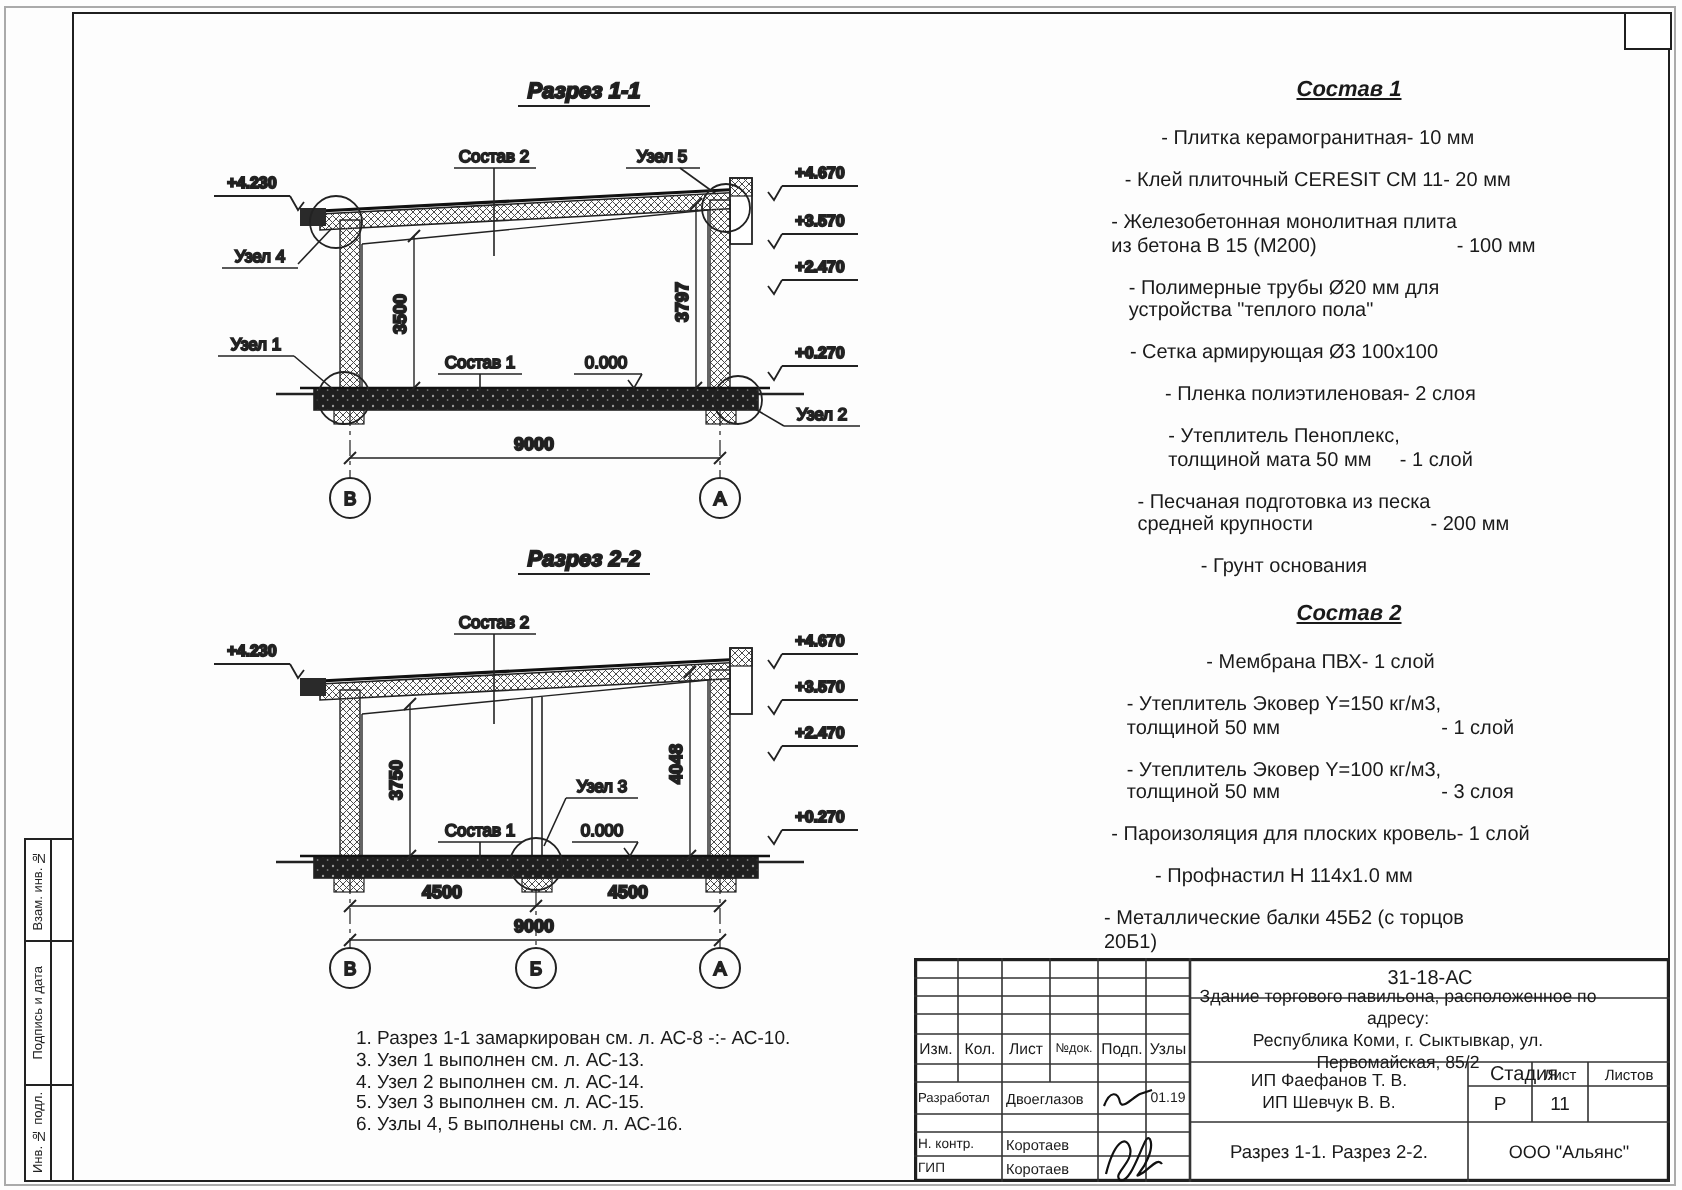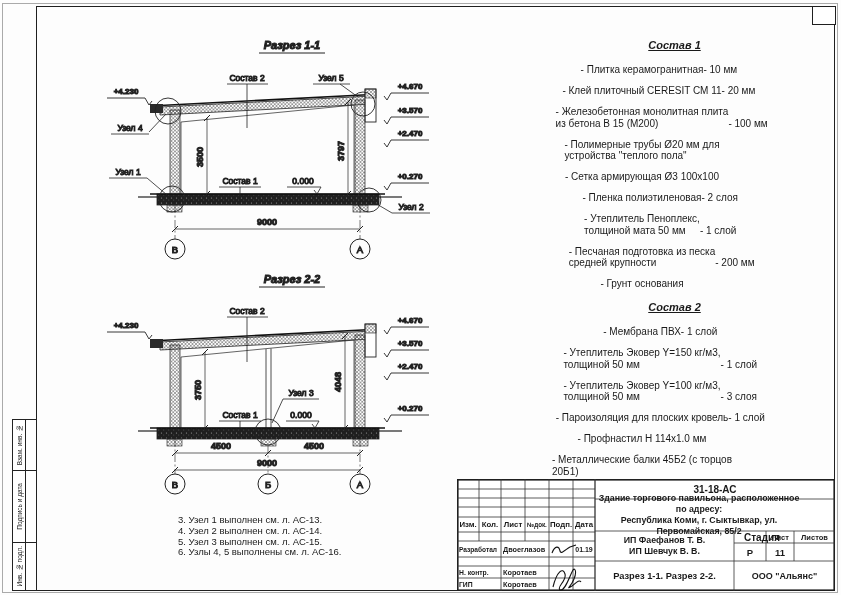--- a/index.html
+++ b/index.html
@@ -19,21 +19,21 @@
   
   .mlist{position:absolute;left:552px;width:245px;}
   .mlist-title{text-align:center;font-weight:bold;font-style:italic;text-decoration:underline;font-size:11px;margin-bottom:13px;}
   .s-item{display:flex;justify-content:center;align-items:flex-end;margin-bottom:9.5px;font-size:10px;line-height:11.5px;}
   .s-text{white-space:pre-line;}
   .s-val{width:65px;flex:none;}
   
   #notes{left:178px;top:514px;font-size:9.5px;line-height:10.8px;}
   
   #titleblock{left:457px;top:478px;width:378px;height:112px;background:#fff;}
-  .tbt{position:absolute;display:flex;align-items:center;justify-content:center;text-align:center;box-sizing:border-box;font-weight:bold;}
+  .tbt{position:absolute;display:flex;align-items:center;justify-content:center;text-align:center;box-sizing:border-box;}
   .pre{white-space:pre-line;}
   .tbt.left{justify-content:flex-start;text-align:center;}
   svg text{font-family:"Liberation Sans",sans-serif;fill:#1a1a1a;}
 </style>
 </head>
 <body>
 
 <div id="sheet" class="abs" style="left:0;top:1px;width:841px;height:595px">
 
   <div id="outer-border" class="abs"></div>
@@ -319,20 +319,21 @@
         <span class="s-text">- Профнастил Н 114х1.0 мм</span>
         <span class="s-val"></span>
       </div>
     <div class="s-item">
         <span class="s-text">- Металлические балки 45Б2 (с торцов 20Б1)</span>
         <span class="s-val"></span>
       </div>
   </div>
 
   <div id="notes" class="abs">
+    <div>1. Разрез 1-1 замаркирован см. л. АС-8 -:- АС-10.</div>
     <div>3. Узел 1 выполнен см. л. АС-13.</div>
     <div>4. Узел 2 выполнен см. л. АС-14.</div>
     <div>5. Узел 3 выполнен см. л. АС-15.</div>
     <div>6. Узлы 4, 5 выполнены см. л. АС-16.</div>
   </div>
 
   <div id="titleblock" class="abs">
     <svg width="378" height="112" viewBox="0 0 378 112" style="position:absolute;left:0;top:0">
       <rect x="0.8" y="0.8" width="376.4" height="110.4" fill="none" stroke="#1f1f1f" stroke-width="1.6"></rect>
       <g stroke="#333" stroke-width="0.8">
@@ -363,21 +364,21 @@
         <path d="M95 74 C98 66 102 67 103 72 C104 76 109 70 113 68 L119 66" stroke-width="1.1"></path>
         <path d="M96 108 C100 92 106 88 108 95 C110 102 99 108 103 111 C108 113 113 96 116 91 C118 88 120 93 117 100 C114 108 108 111 115 107 C119 104 122 100 124 103" stroke-width="1.1"></path>
       </g>
     </svg>
 
     <div class="tbt" style="left:0;top:38px;width:22px;height:15px;font-size:7.8px">Изм.</div>
     <div class="tbt" style="left:22px;top:38px;width:22px;height:15px;font-size:7.8px">Кол.</div>
     <div class="tbt" style="left:44px;top:38px;width:24px;height:15px;font-size:7.8px">Лист</div>
     <div class="tbt" style="left:68px;top:38px;width:24px;height:15px;font-size:6.3px">№док.</div>
     <div class="tbt" style="left:92px;top:38px;width:24px;height:15px;font-size:7.8px">Подп.</div>
-    <div class="tbt" style="left:116px;top:38px;width:22px;height:15px;font-size:7.8px">Дата</div>
+    <div class="tbt" style="left:116px;top:38px;width:22px;height:15px;font-size:7.8px">Узлы</div>
 
     <div class="tbt left" style="left:2px;top:62px;width:42px;height:16px;font-size:6.6px">Разработал</div>
     <div class="tbt left" style="left:46px;top:62px;width:45px;height:16px;font-size:7.3px">Двоеглазов</div>
     <div class="tbt" style="left:116px;top:62px;width:22px;height:16px;font-size:7px">01.19</div>
     <div class="tbt left" style="left:2px;top:87px;width:42px;height:12px;font-size:6.8px">Н. контр.</div>
     <div class="tbt left" style="left:46px;top:87px;width:45px;height:12px;font-size:7.3px">Коротаев</div>
     <div class="tbt left" style="left:2px;top:99px;width:42px;height:13px;font-size:6.8px">ГИП</div>
     <div class="tbt left" style="left:46px;top:99px;width:45px;height:13px;font-size:7.3px">Коротаев</div>
 
     <div class="tbt" style="left:138px;top:0;width:240px;height:20px;font-size:10px">31-18-АС</div>

